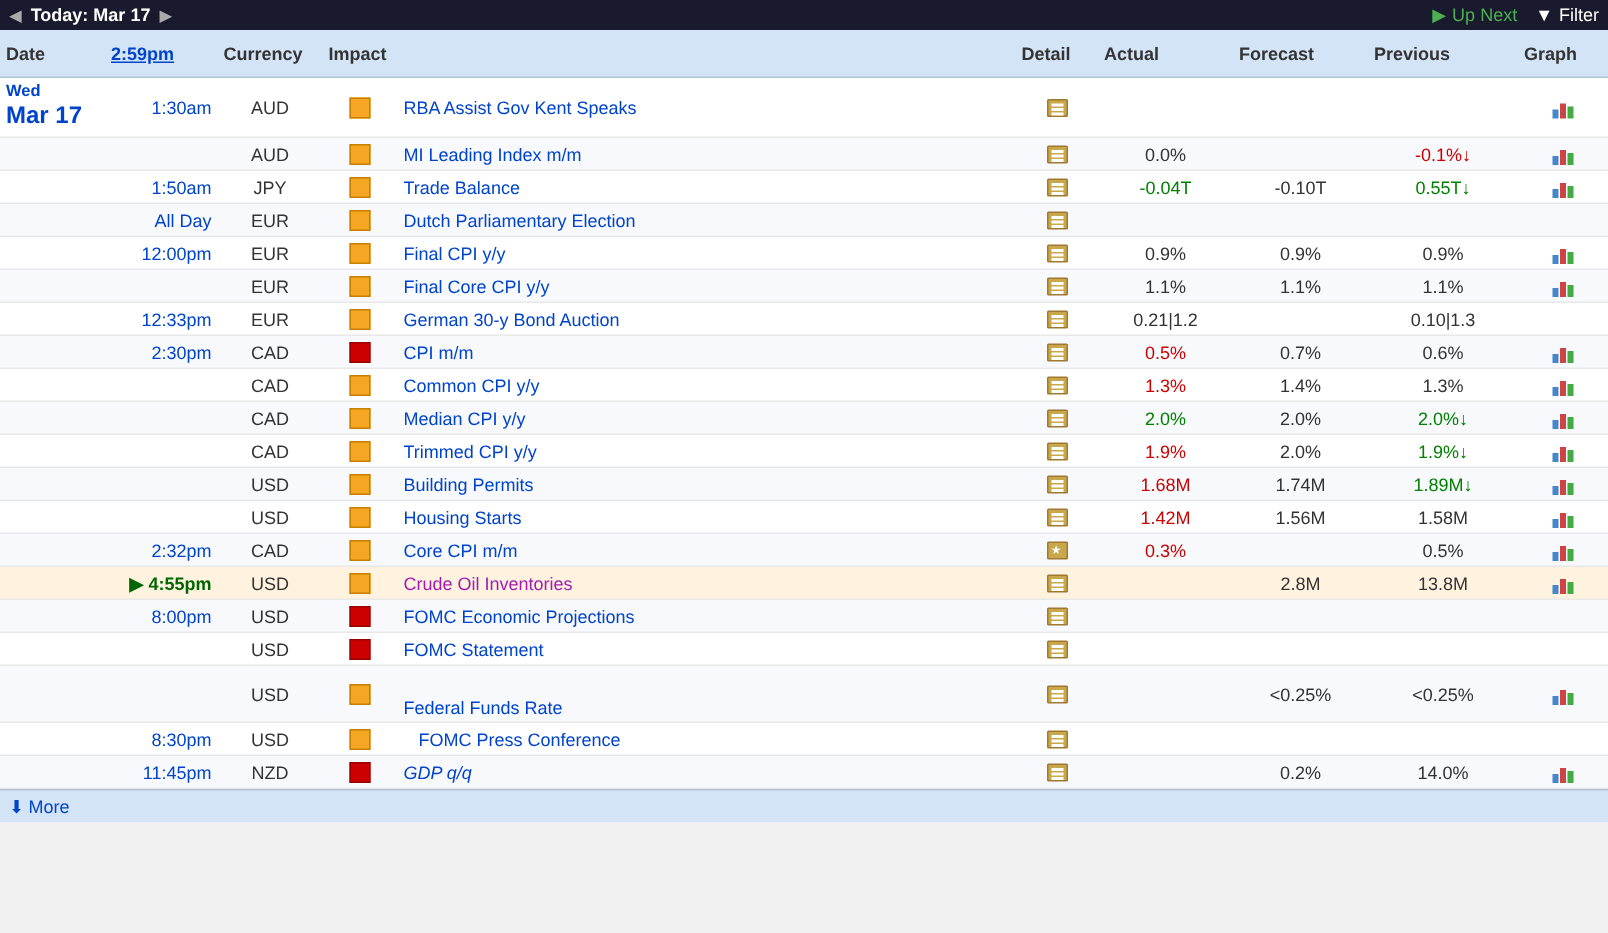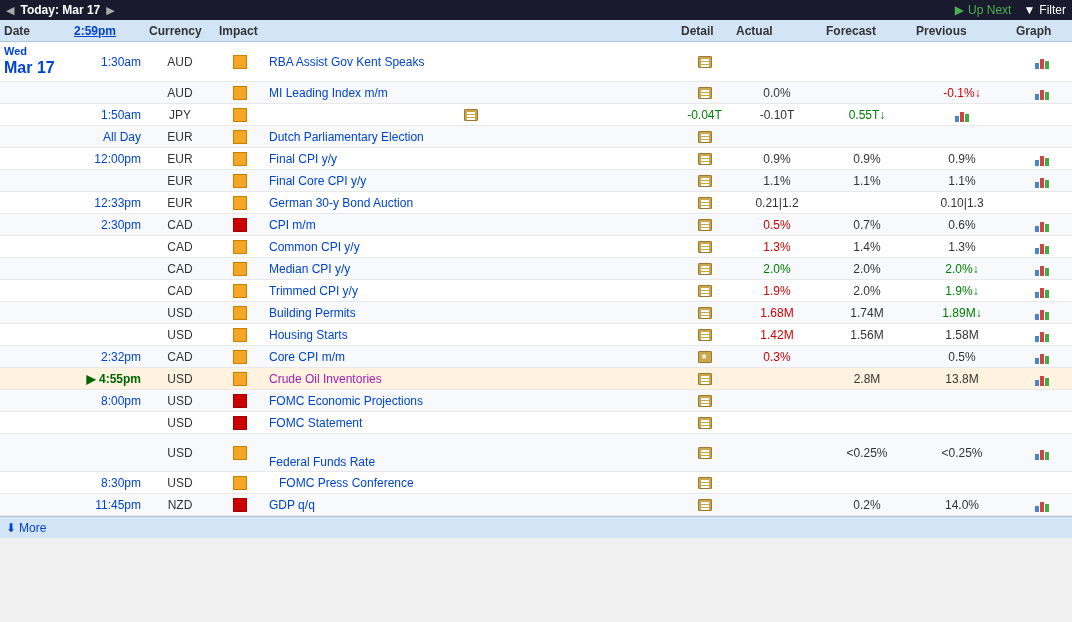--- a/index.html
+++ b/index.html
@@ -58,21 +58,21 @@
       font-size: 12px;
       cursor: pointer;
     }
 
     
     .header-row {
       display: grid;
       grid-template-columns: 70px 75px 70px 50px 1fr 55px 90px 90px 100px 60px;
       background: #d4e4f7;
       border-bottom: 1px solid #b0c4d8;
-      height: 22px;
+      height: 32px;
       align-items: center;
     }
     .header-cell {
       padding: 0 4px;
       font-size: 12px;
       font-weight: bold;
       color: #333;
       white-space: nowrap;
       overflow: hidden;
     }
@@ -293,20 +293,21 @@
       <span style="height:6px;background:#4488cc;"></span>
       <span style="height:10px;background:#cc4444;"></span>
       <span style="height:8px;background:#44aa44;"></span>
     </span></span></div>
     </div>
     <div class="table-row">
       <div class="cell date-col"></div>
       <div class="cell time-col">1:50am</div>
       <div class="cell currency-col">JPY</div>
       <div class="cell impact-col"><span class="impact-icon impact-orange"></span></div>
+      <div class="cell" style="color: rgb(0, 68, 204); cursor: pointer;">Trade Balance</div>
       <div class="cell detail-col"><span class="detail-icon"></span></div>
       <div class="cell actual-col" style="color: rgb(0, 128, 0);">-0.04T</div>
       <div class="cell forecast-col">-0.10T</div>
       <div class="cell previous-col" style="color: rgb(0, 128, 0);">0.55T↓</div>
       <div class="cell graph-col"><span><span class="graph-icon">
       <span style="height:6px;background:#4488cc;"></span>
       <span style="height:10px;background:#cc4444;"></span>
       <span style="height:8px;background:#44aa44;"></span>
     </span></span></div>
     </div>
@@ -544,21 +545,21 @@
       <div class="cell actual-col"></div>
       <div class="cell forecast-col"></div>
       <div class="cell previous-col"></div>
       <div class="cell graph-col"></div>
     </div>
     <div class="table-row">
       <div class="cell date-col"></div>
       <div class="cell time-col">11:45pm</div>
       <div class="cell currency-col">NZD</div>
       <div class="cell impact-col"><span class="impact-icon impact-red"></span></div>
-      <div class="cell" style="color: rgb(0, 68, 204); cursor: pointer;">GDP q/q</div>
+      <div class="cell" style="color: rgb(0, 68, 204); cursor: pointer; font-style: italic;">GDP q/q</div>
       <div class="cell detail-col"><span class="detail-icon"></span></div>
       <div class="cell actual-col"></div>
       <div class="cell forecast-col">0.2%</div>
       <div class="cell previous-col">14.0%</div>
       <div class="cell graph-col"><span><span class="graph-icon">
       <span style="height:6px;background:#4488cc;"></span>
       <span style="height:10px;background:#cc4444;"></span>
       <span style="height:8px;background:#44aa44;"></span>
     </span></span></div>
     </div>

